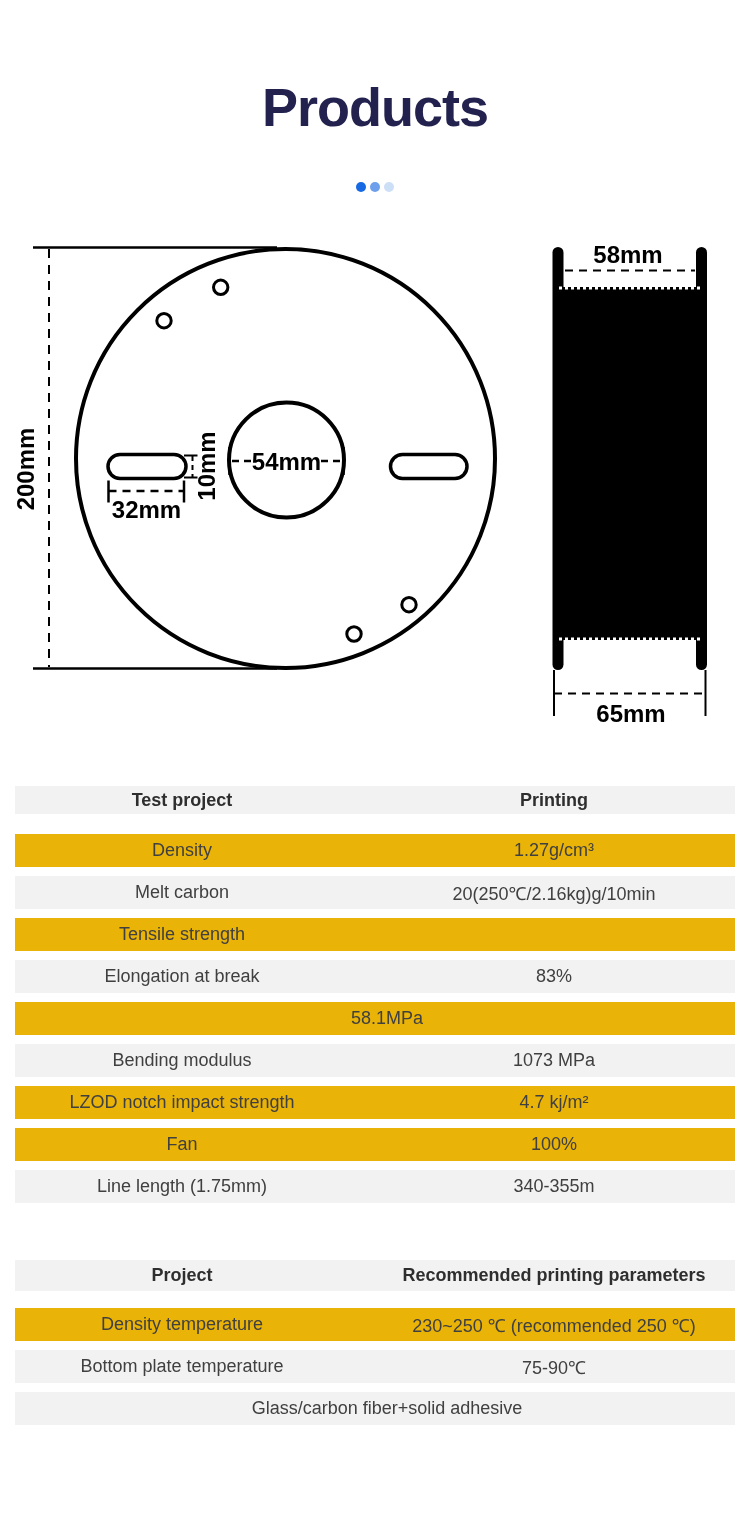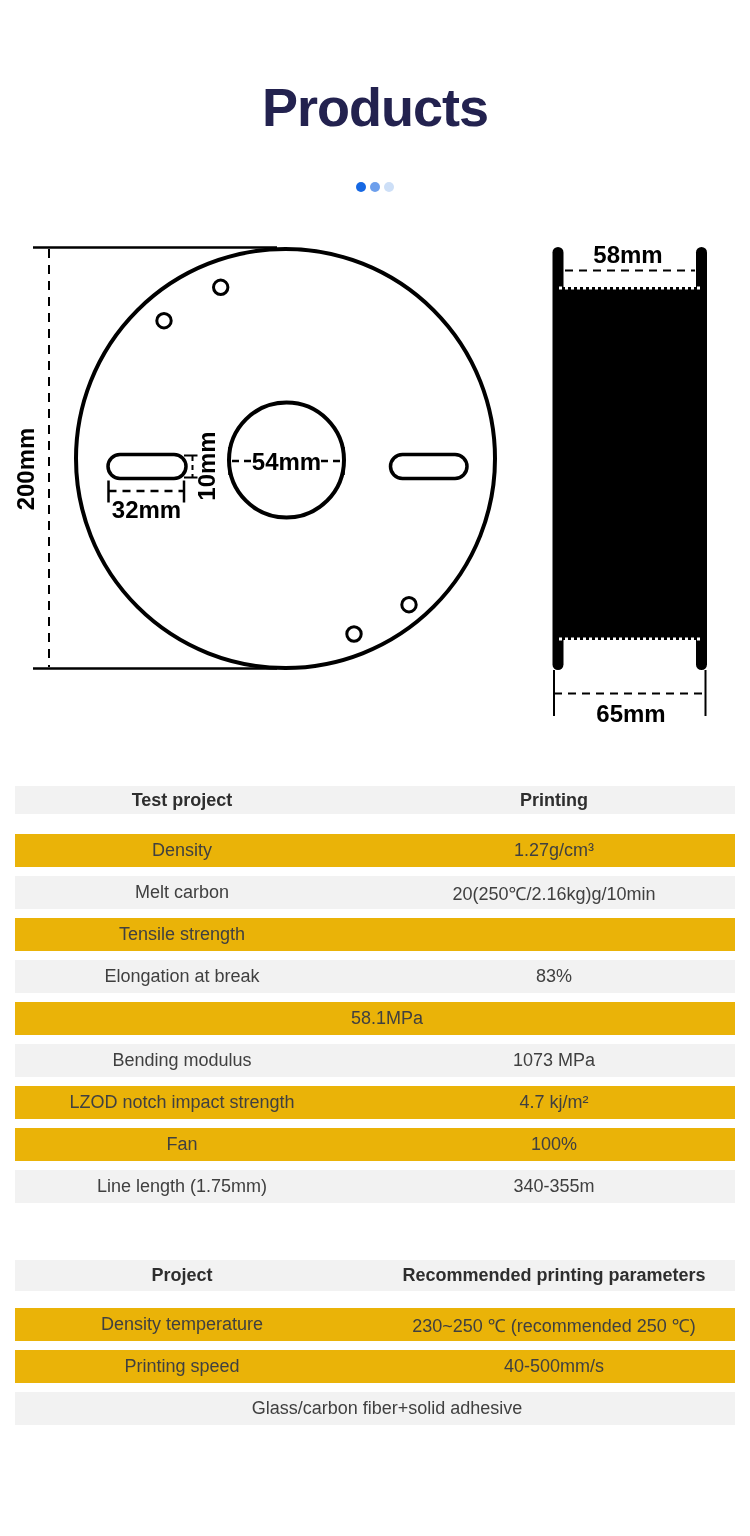--- a/index.html
+++ b/index.html
@@ -146,22 +146,22 @@
 
   <div class="table print-table">
     <div class="thead">
       <div class="cell-l">Project</div>
       <div class="cell-r">Recommended printing parameters</div>
     </div>
     <div class="trow">
       <div class="cell-l">Density temperature</div>
       <div class="cell-r">230~250 ℃ (recommended 250 ℃)</div>
     </div>
-    <div class="trow">
-      <div class="cell-l">Printing speed</div>
-      <div class="cell-r">40-500mm/s</div>
+    <div class="trow gray">
+      <div class="cell-l">Bottom plate temperature</div>
+      <div class="cell-r">75-90℃</div>
     </div>
     <div class="trow gray">
       <div class="cell-r">Glass/carbon fiber+solid adhesive</div>
     </div>
   </div>
 
 </div>
 
 </body></html>

